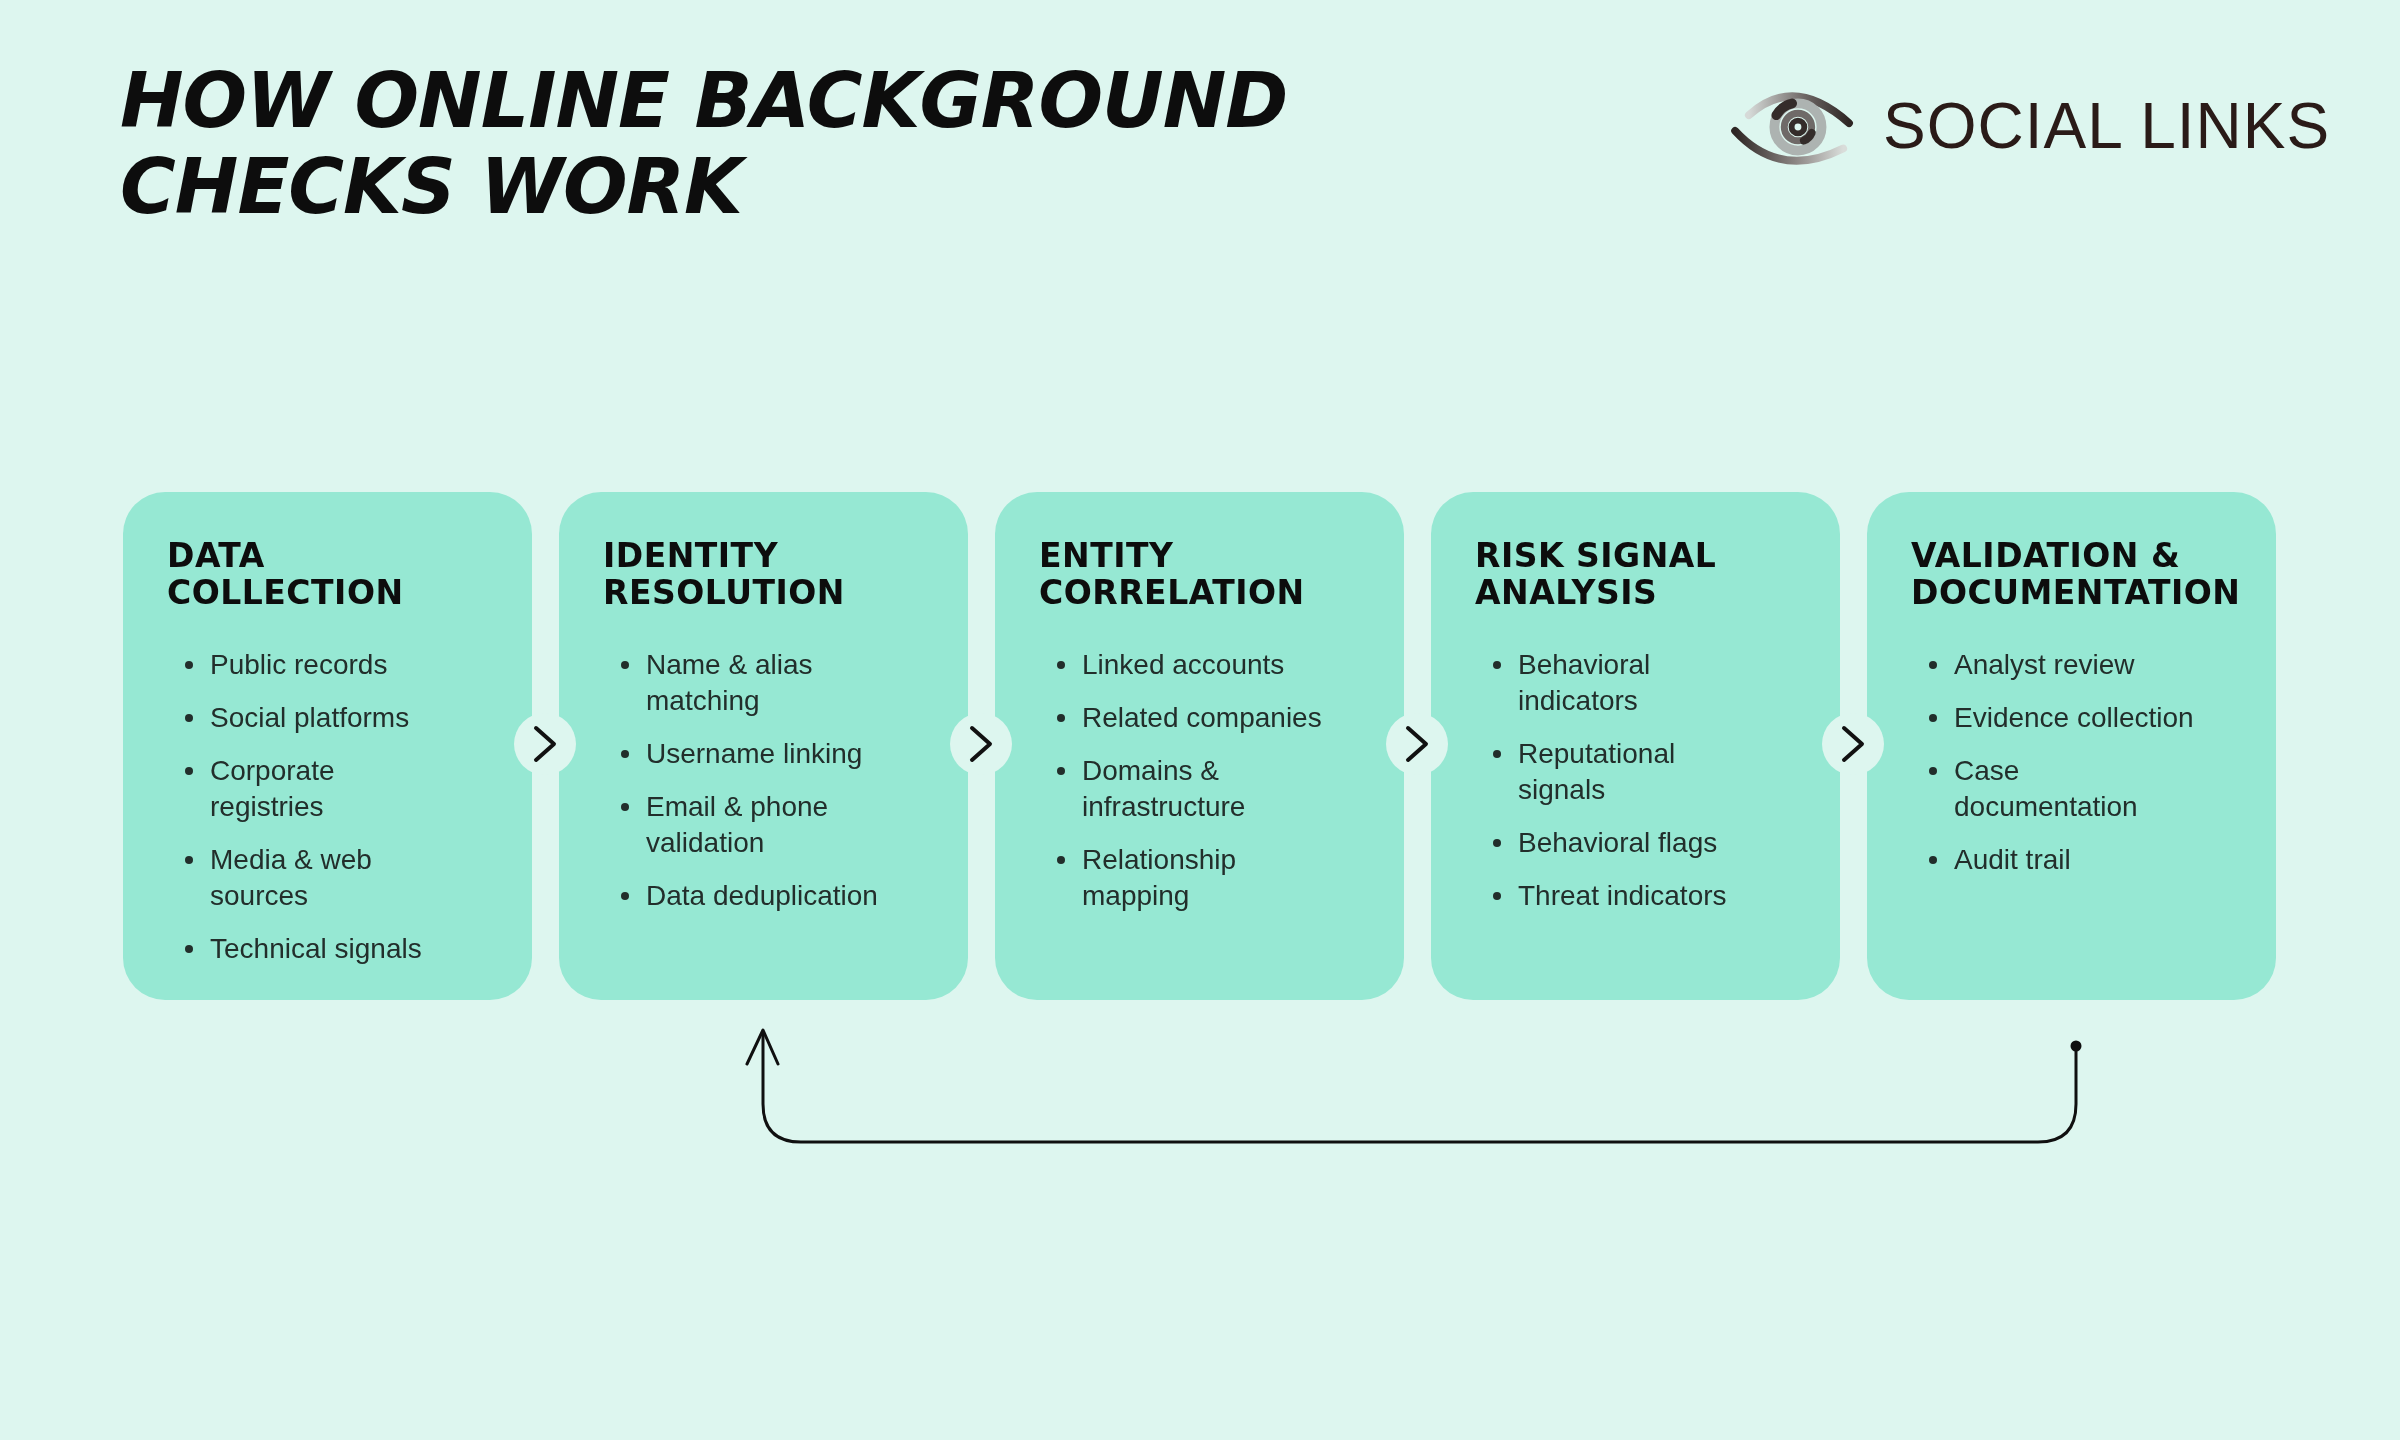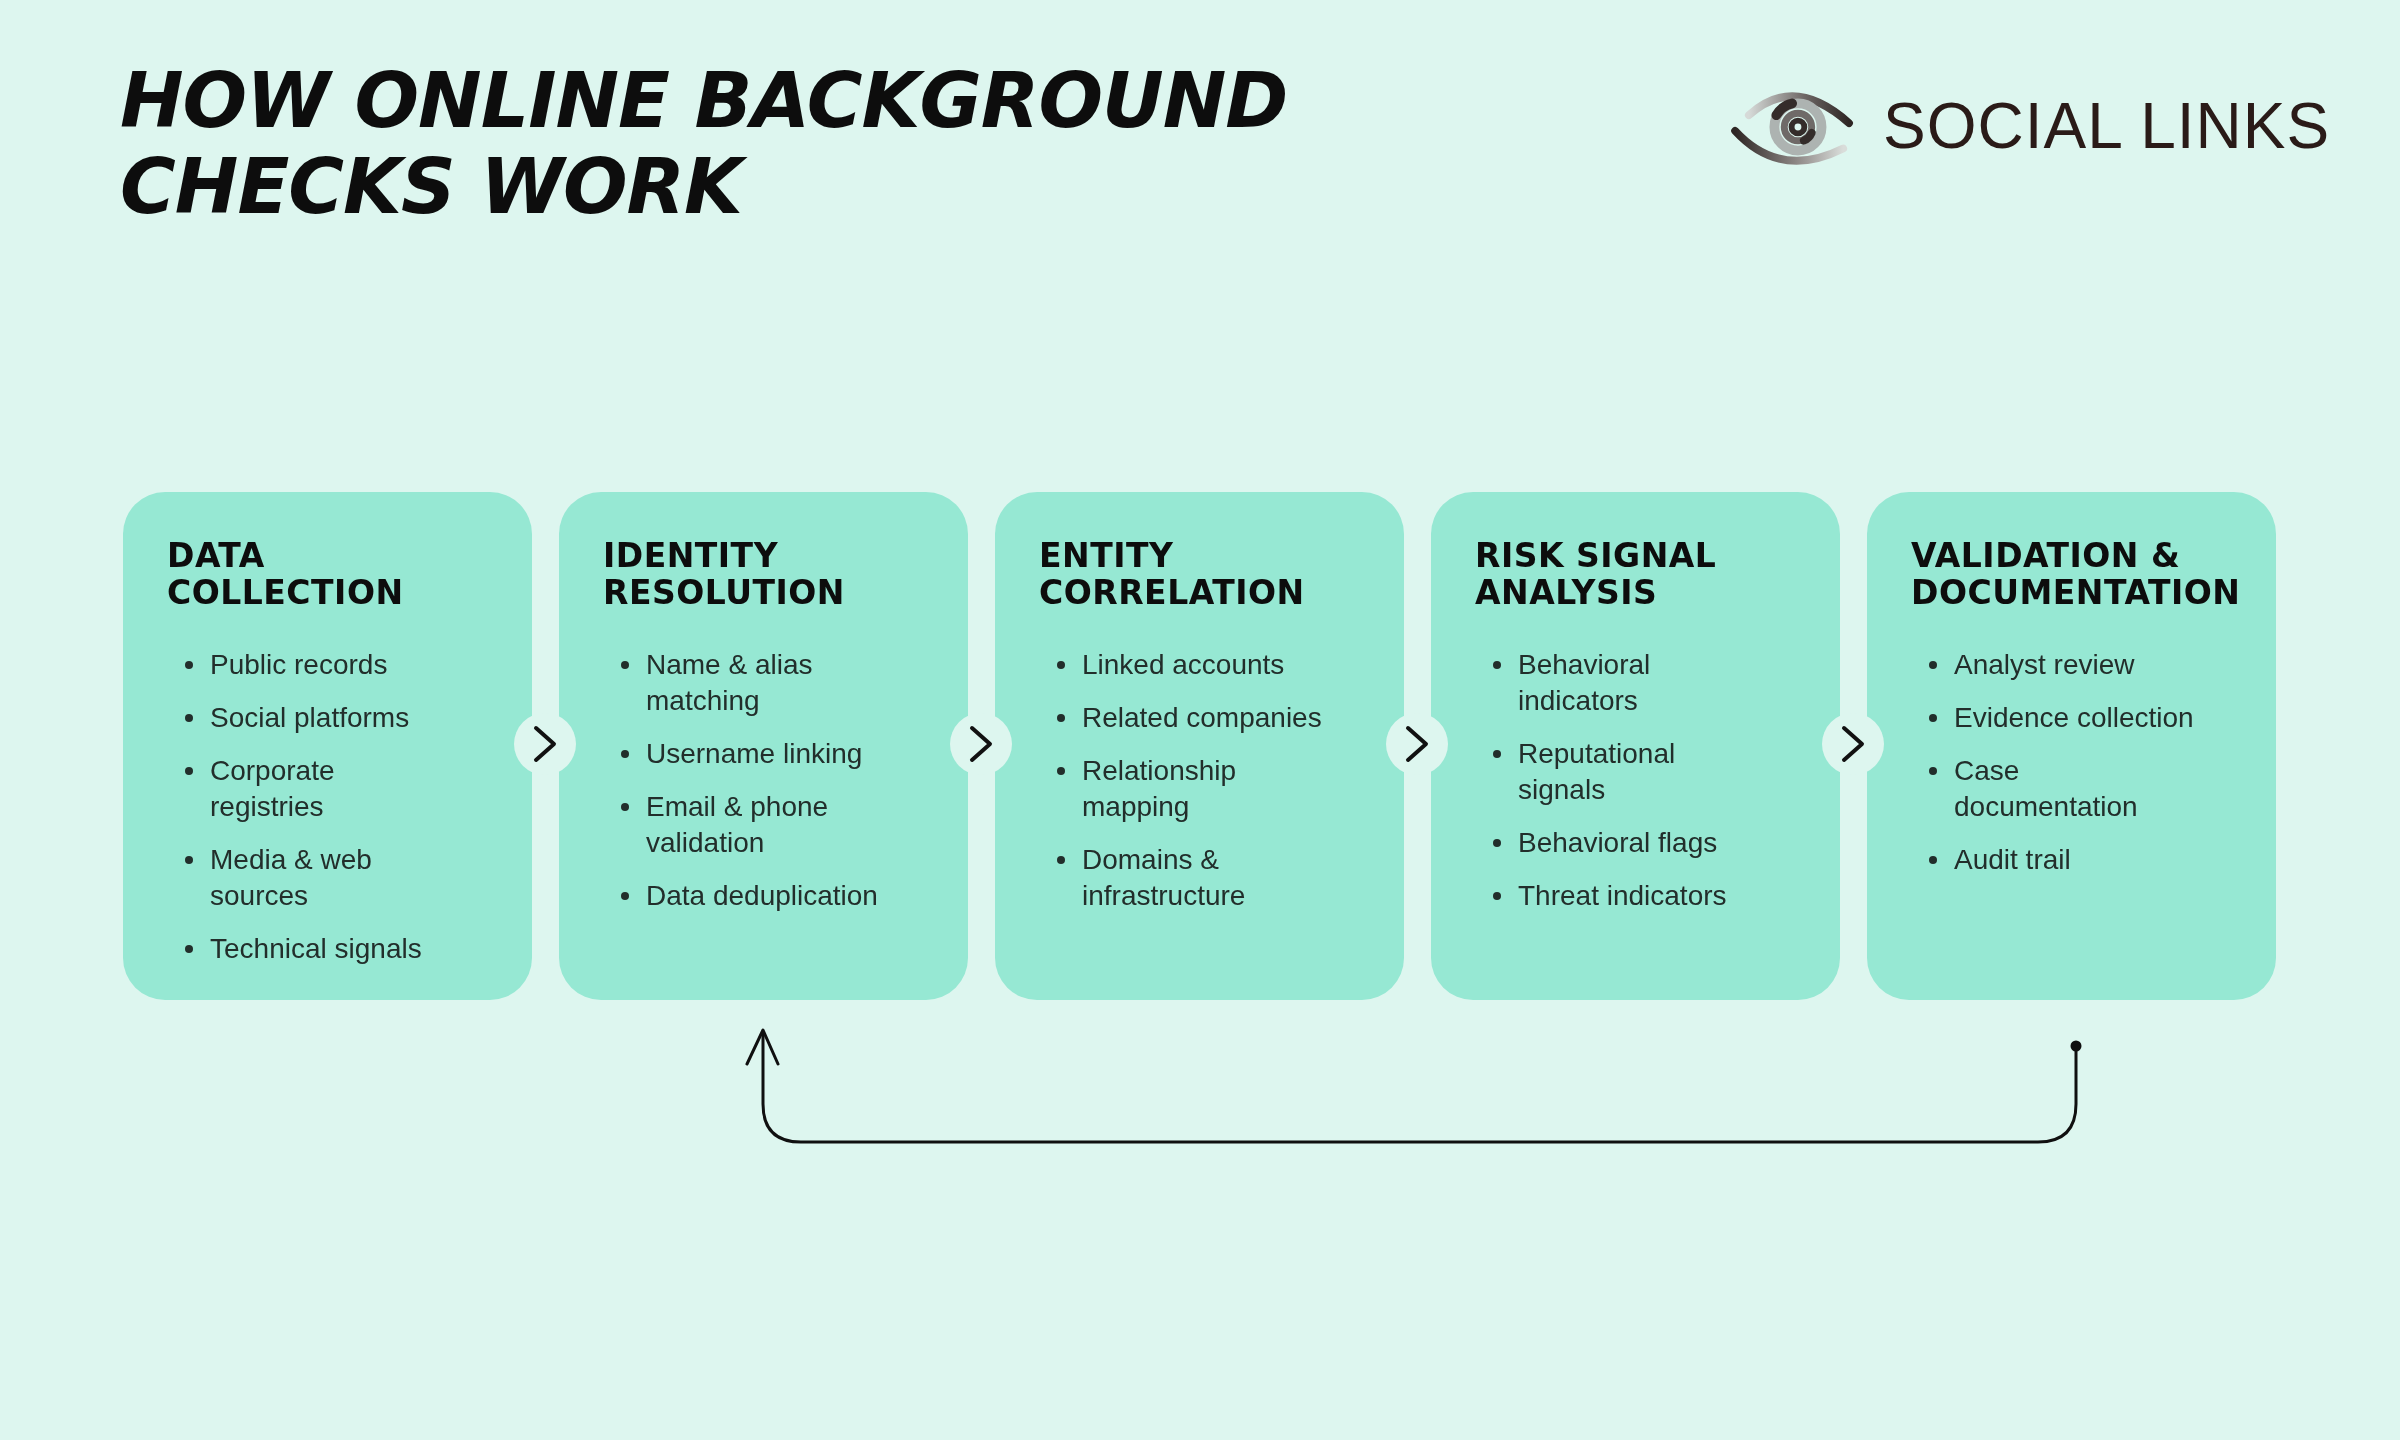--- a/index.html
+++ b/index.html
@@ -131,24 +131,24 @@
         <li>Data deduplication</li>
       </ul>
     </section>
 
     <section class="card">
       <h2>ENTITY
 CORRELATION</h2>
       <ul>
         <li>Linked accounts</li>
         <li>Related companies</li>
+        <li>Domains &amp;
+infrastructure</li>
         <li>Relationship
 mapping</li>
-        <li>Domains &amp;
-infrastructure</li>
       </ul>
     </section>
 
     <section class="card">
       <h2>RISK SIGNAL
 ANALYSIS</h2>
       <ul>
         <li>Behavioral
 indicators</li>
         <li>Reputational

